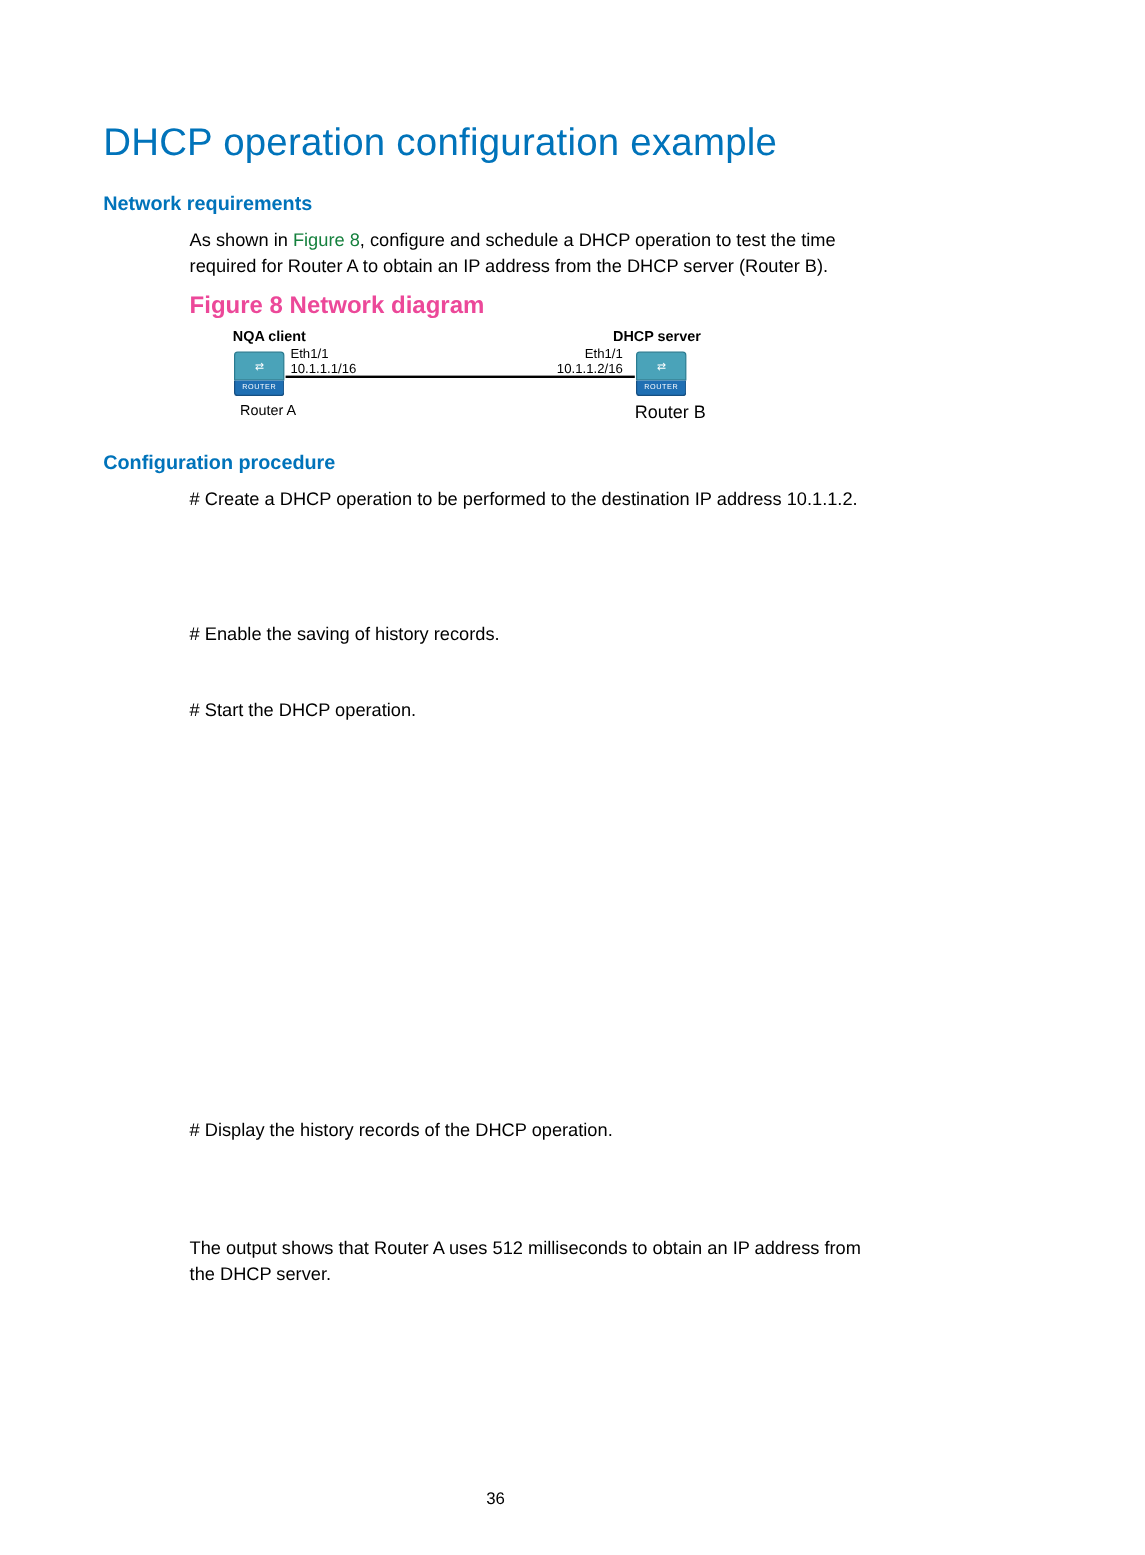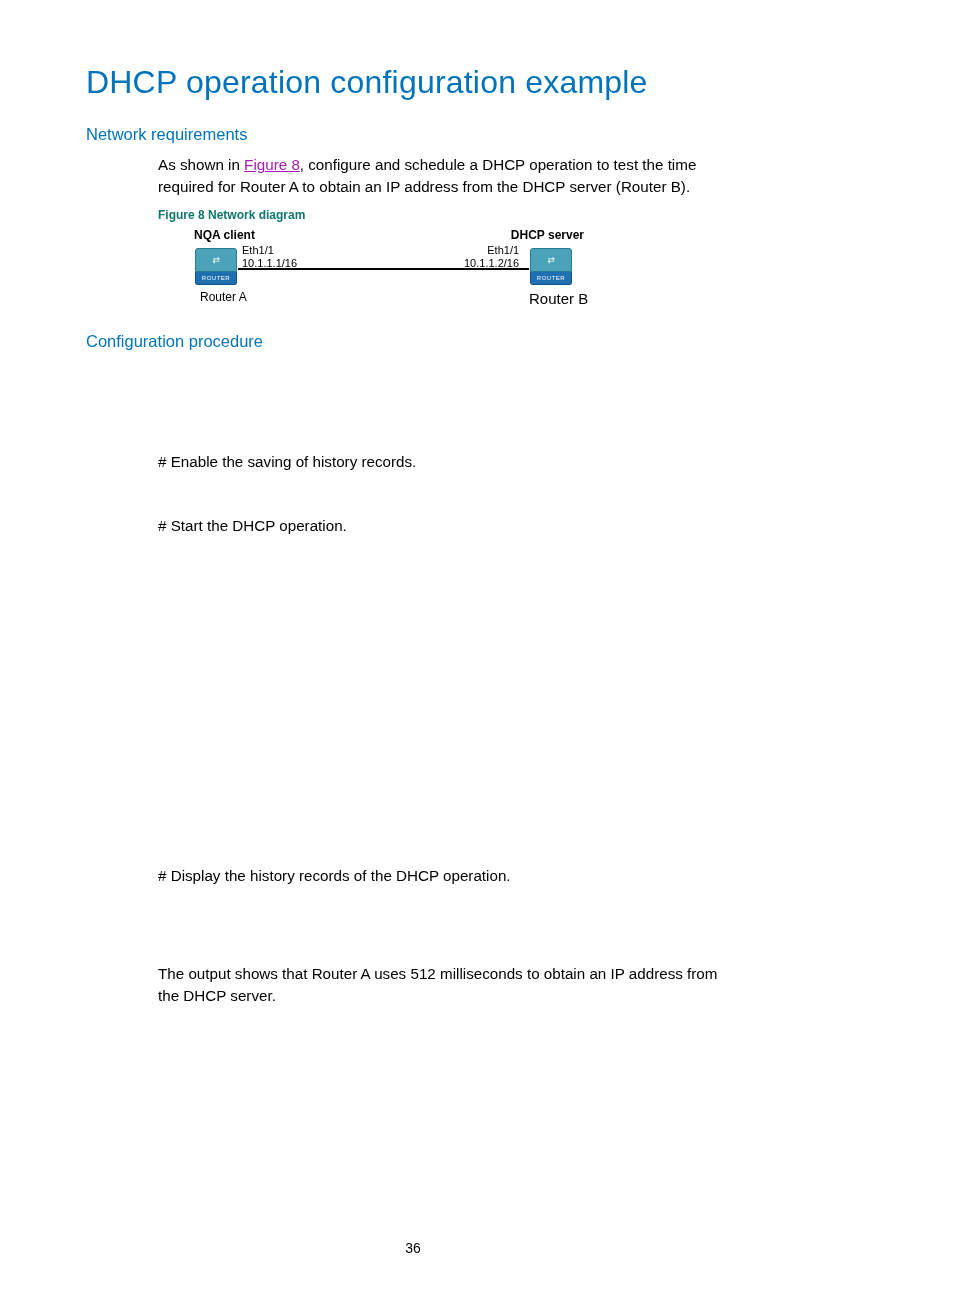--- a/index.html
+++ b/index.html
@@ -8,51 +8,50 @@
     padding: 0;
     background: #ffffff;
     font-family: "Segoe UI", "Helvetica Neue", Arial, sans-serif;
     color: #000000;
   }
   .page {
     width: 826px;
     height: 1296px;
     position: relative;
     box-sizing: border-box;
-    padding: 64px 86px 0 86px;
+    padding: 100px 86px 0 86px;
   }
   h1.title {
     font-size: 32px;
     font-weight: 400;
     color: #0073ba;
     margin: 0 0 24px 0;
     letter-spacing: 0.2px;
   }
   h2.section {
     font-size: 16.5px;
-    font-weight: 400;
+    font-weight: 700;
     color: #0073ba;
     margin: 16px 0 10px 0;
   }
   .body-text {
     font-size: 15.2px;
     line-height: 1.45;
     margin: 0 0 10px 0;
     color: #000;
   }
   .indent1 { padding-left: 72px; }
   .link {
-    color: #a21caf;
+    color: #15803d;
     cursor: pointer;
-    text-decoration: underline;
   }
   .fig-caption {
-    font-size: 12px;
+    font-size: 20px;
     font-weight: 600;
-    color: #0f766e;
+    color: #ec4899;
     margin: 8px 0 6px 72px;
   }
   .diagram-wrap {
     margin: 2px 0 24px 108px;
     position: relative;
     width: 420px;
     height: 80px;
     font-family: Arial, sans-serif;
   }
   .d-label-top-left {
@@ -196,20 +195,21 @@
       <div class="router-bottom">ROUTER</div>
     </div>
 
     <div class="d-bottom-left">Router A</div>
     <div class="d-bottom-right">Router B</div>
   </div>
 
   <h2 class="section">Configuration procedure</h2>
 
   <div class="indent1">
+    <p class="step"># Create a DHCP operation to be performed to the destination IP address 10.1.1.2.</p>
     <div class="gap-large"></div>
 
     <p class="step"># Enable the saving of history records.</p>
     <div class="gap-med"></div>
 
     <p class="step"># Start the DHCP operation.</p>
     <div class="gap-med"></div>
 
     <div class="gap-med"></div>
 

